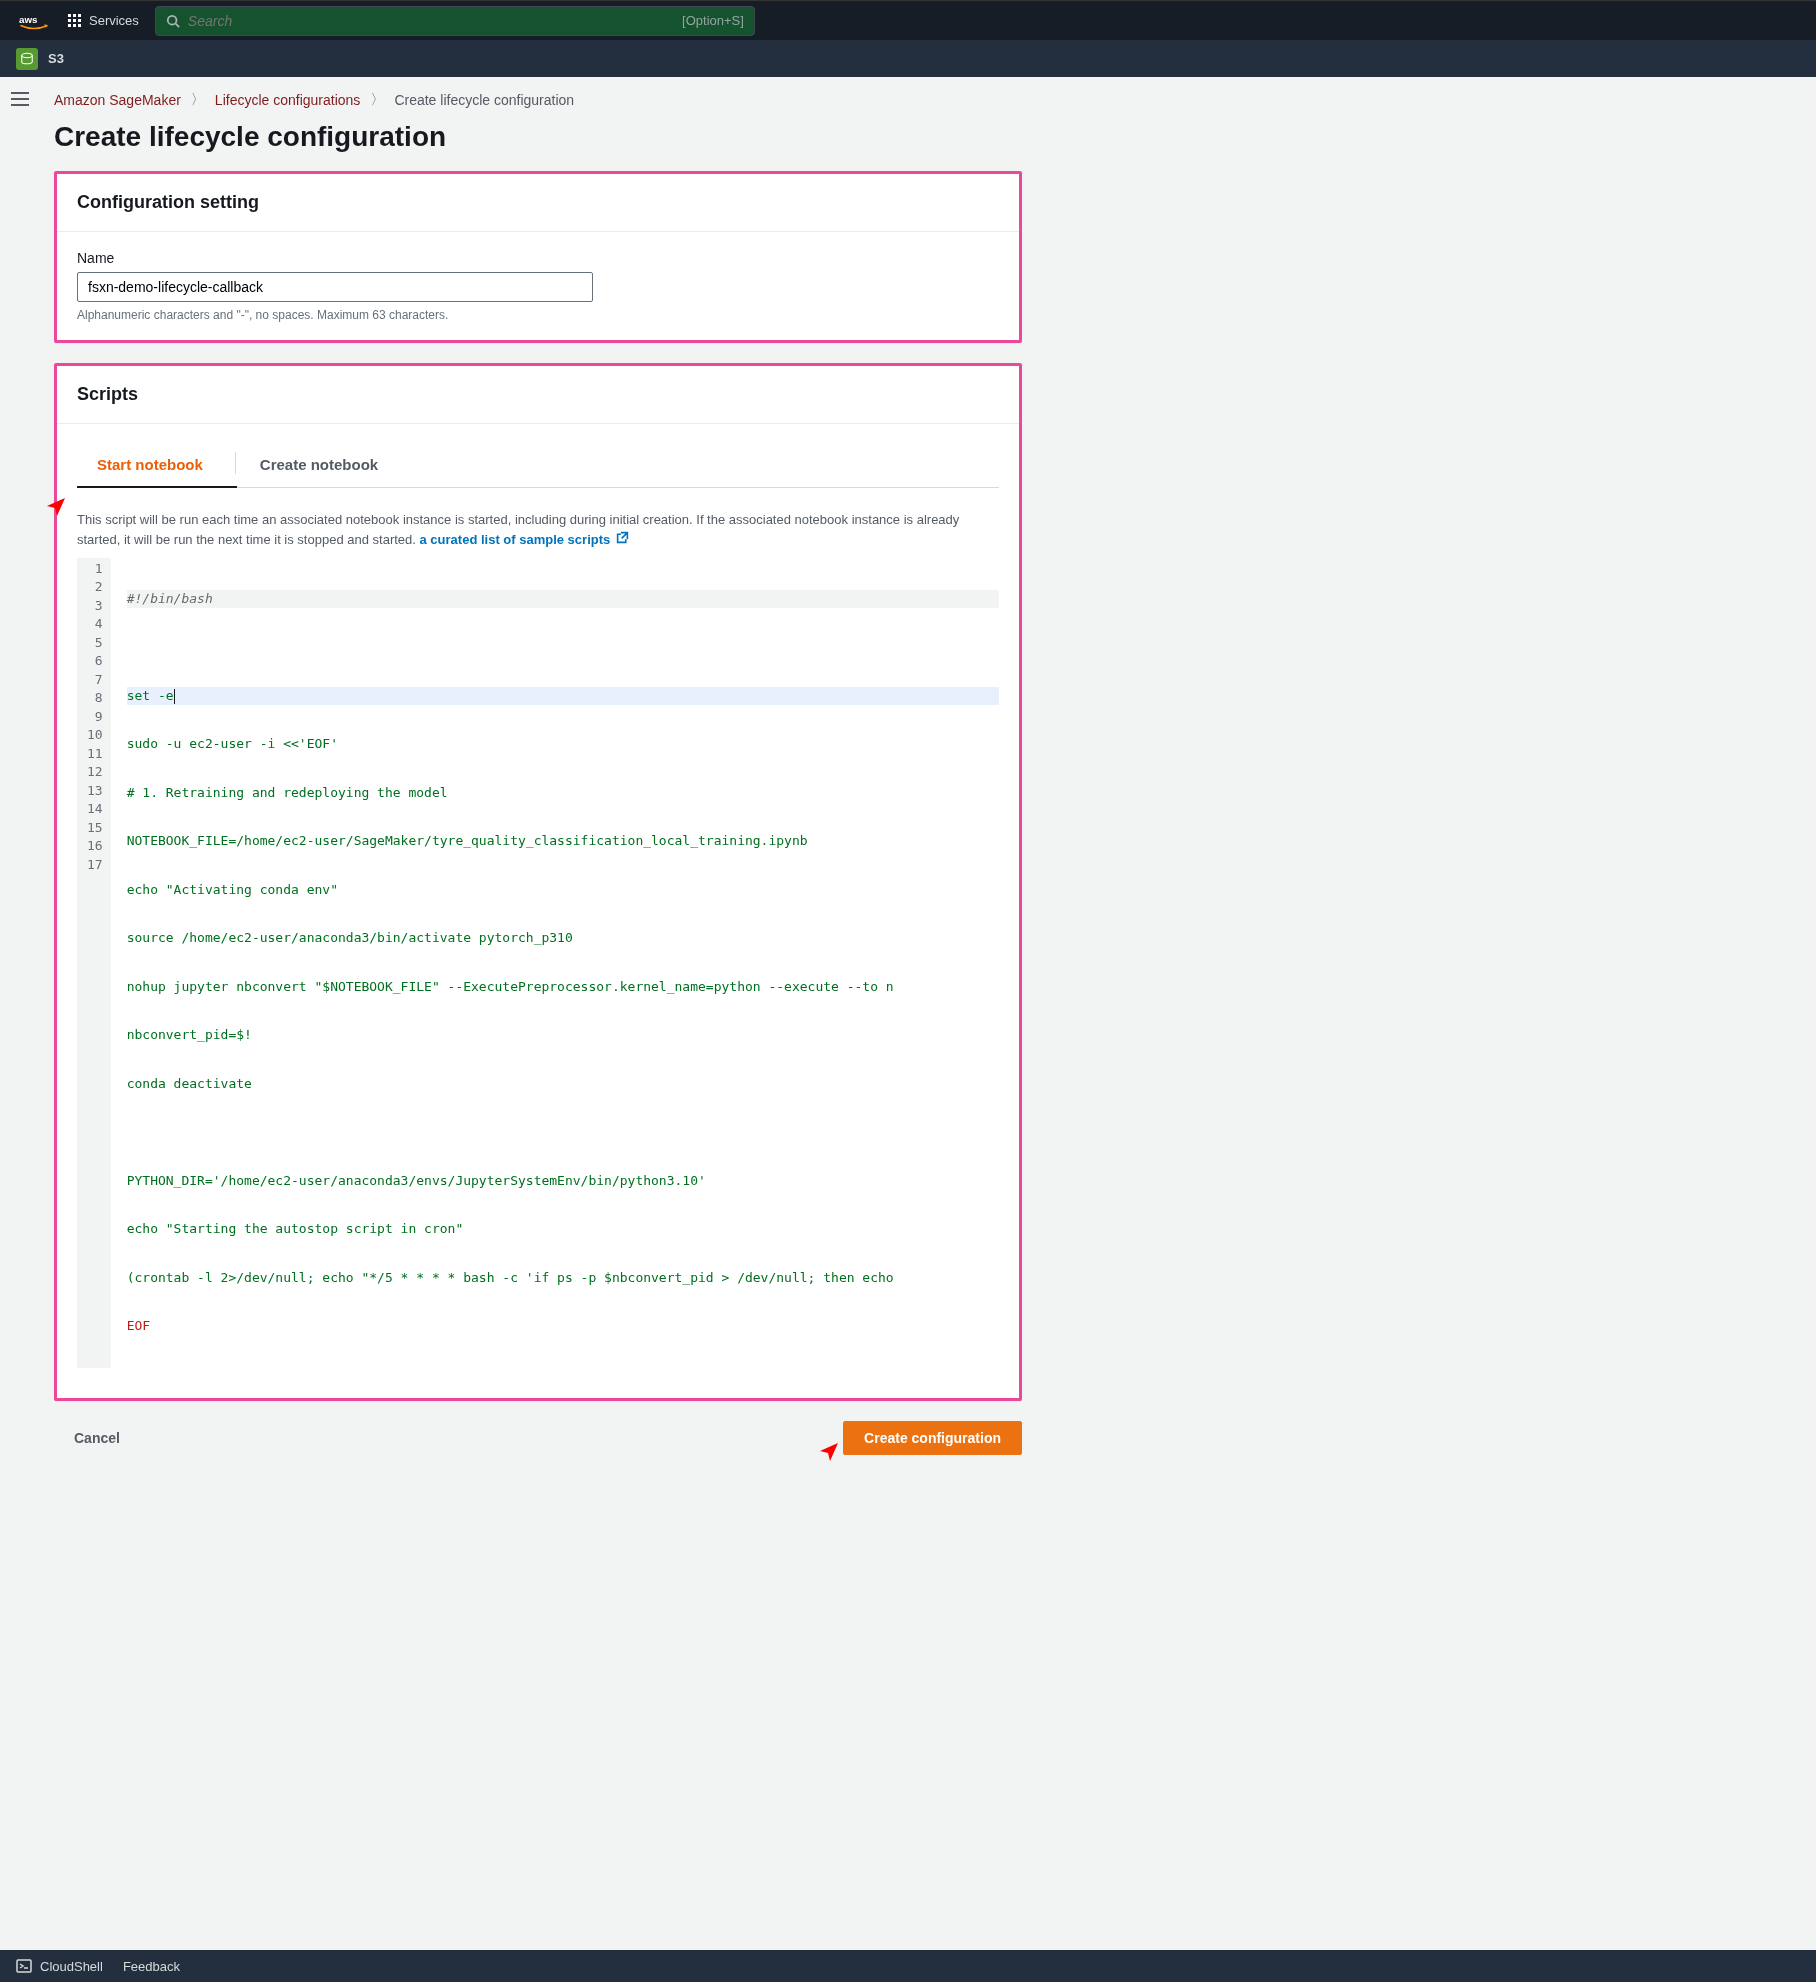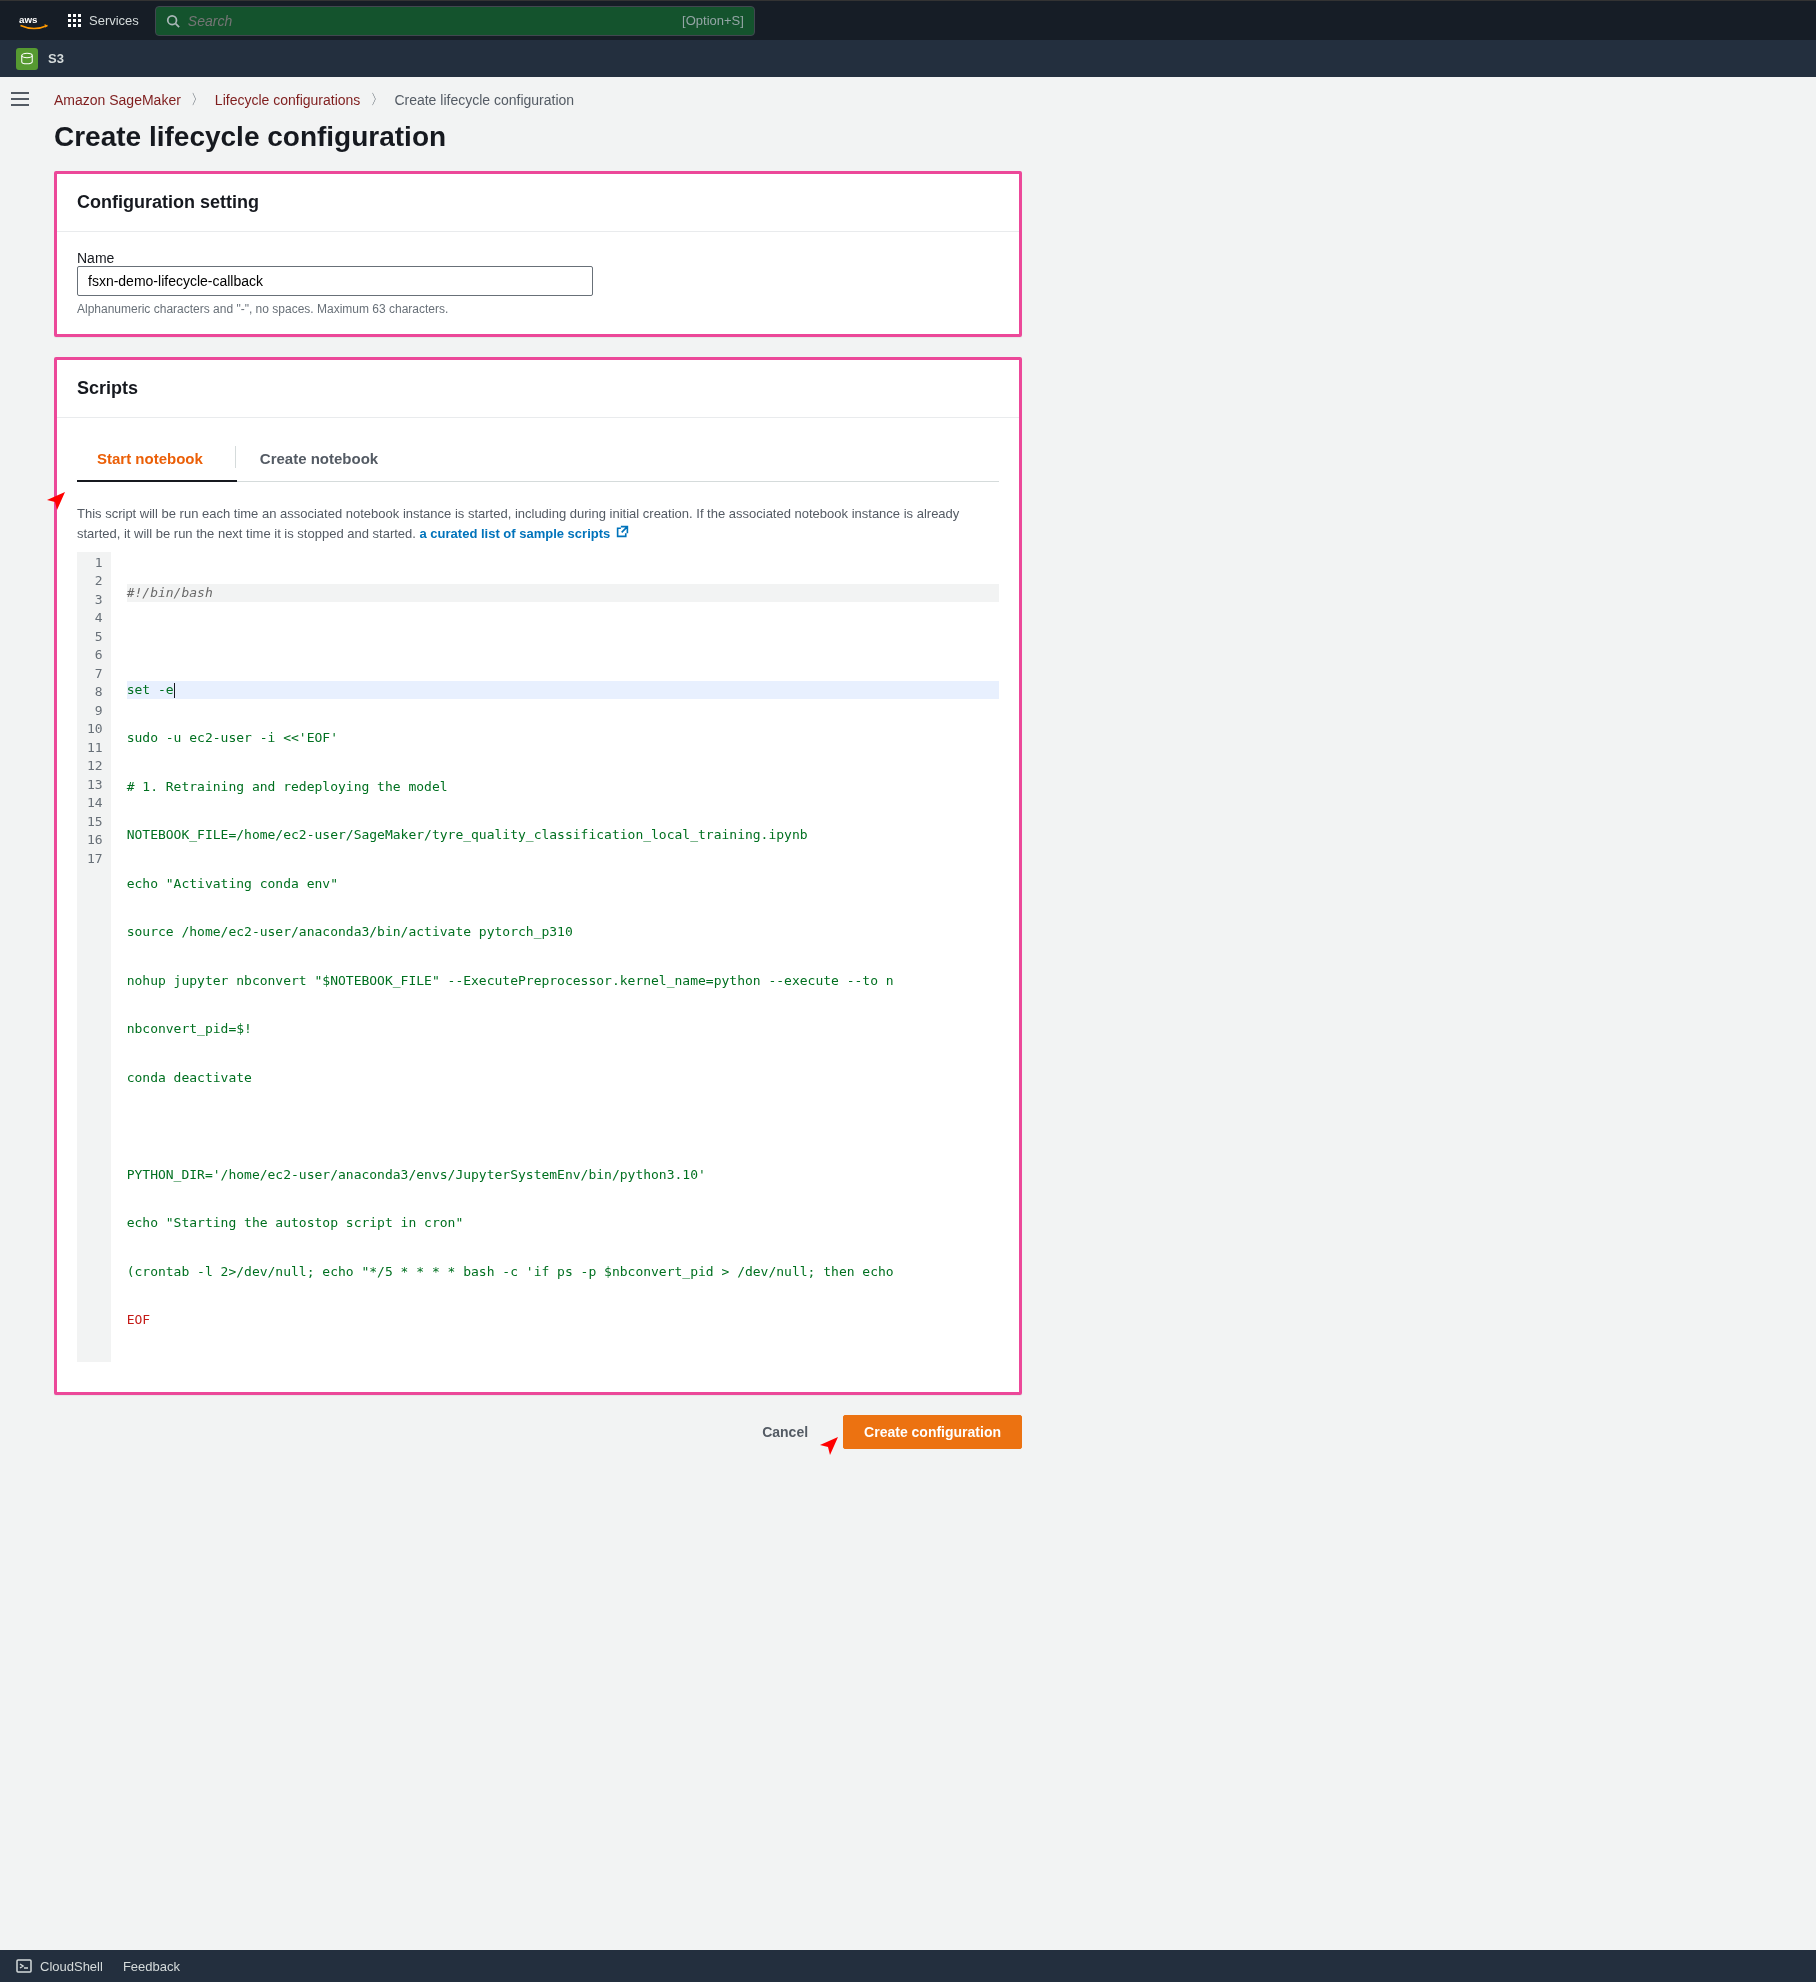--- a/index.html
+++ b/index.html
@@ -37,21 +37,21 @@
 .breadcrumb .current { color:#545b64; }
 
 h1.page-title { font-size:28px; font-weight:700; color:#16191f; margin-bottom:18px; }
 
 
 .panel { background:#fff; border:3px solid #ec4899; border-radius:2px; margin-bottom:20px; box-shadow: 0 1px 1px rgba(0,0,0,0.05); }
 .panel-header { padding:18px 20px; border-bottom:1px solid #e9ebed; }
 .panel-header h2 { font-size:18px; font-weight:700; color:#16191f; }
 .panel-body { padding:18px 20px; }
 
-.field-label { font-size:14px; font-weight:400; color:#16191f; display:block; }
+.field-label { font-size:14px; font-weight:400; color:#16191f; margin-bottom:6px; display:block; }
 .text-input { width:516px; max-width:100%; padding:6px 10px; font-size:14px; border:1px solid #687078; border-radius:2px; }
 .hint { font-size:12px; color:#687078; margin-top:6px; }
 
 
 .tabs-area { padding: 22px 20px 0 20px; }
 .tabs { display:flex; border-bottom:1px solid #d5dbdb; position:relative; }
 .tab { padding:10px 20px 14px 20px; font-size:15px; font-weight:700; color:#545b64; cursor:pointer; margin-right:8px; }
 .tab.active { color:#eb5f07; }
 .tab-underline { position:absolute; bottom:-1px; left:0; width:160px; height:2px; background:#16191f; }
 .tab-divider { width:1px; height:22px; background:#d5dbdb; align-self:center; margin:0 4px 8px 4px; }
@@ -67,21 +67,21 @@
 .code { flex:1; padding:2px 0 2px 8px; white-space:pre; overflow-x:hidden; }
 .code div { height:18.5px; line-height:18.5px;margin-left:8px; }
 .code .line-2 { background:#e8f0fe; } 
 .line-0 { background:#f2f3f3; }
 .c-comment { color:#6a6a6a; font-style:italic; }
 .c-sh { color:#007020; }
 .c-heredoc { color:#c41a16; }
 .cursor { display:inline-block; width:1px; height:15px; background:#16191f; vertical-align:middle; }
 
 
-.actions { display:flex; justify-content:flex-end; gap:15px; margin-top:8px; }
+.actions { display:flex; justify-content:space-between; gap:15px; margin-top:8px; }
 .btn { padding:8px 20px; font-size:14px; font-weight:700; border-radius:2px; cursor:pointer; border:none; }
 .btn-link { background:transparent; color:#545b64; }
 .btn-primary { background:#ec7211; color:#fff; border:1px solid #ec7211; }
 
 
 .arrow { position:absolute; pointer-events:none; }
 .arrow svg path { fill:#ff0000; }
 
 
 .footer { position:fixed; bottom:0; left:0; right:0; background:#232f3e; height:32px; display:flex; align-items:center; padding:0 16px; gap:20px; color:#d5dbdb; font-size:13px; }

